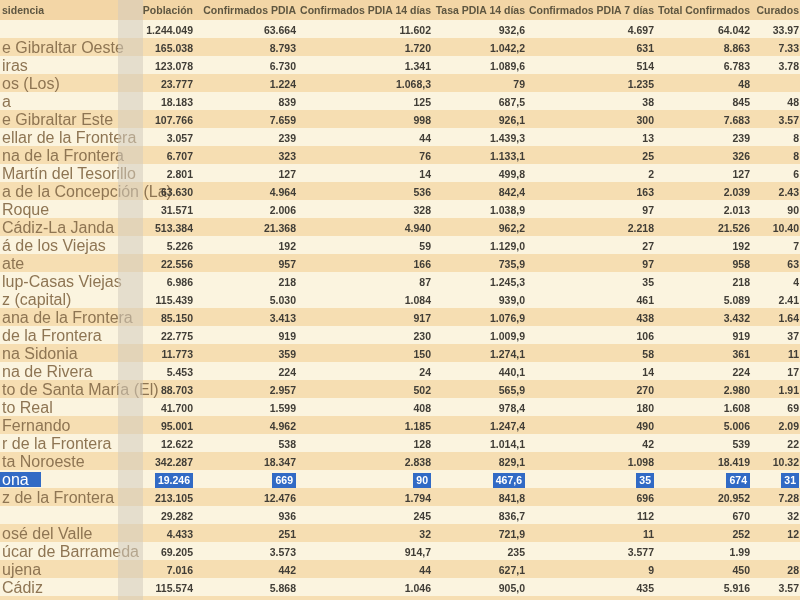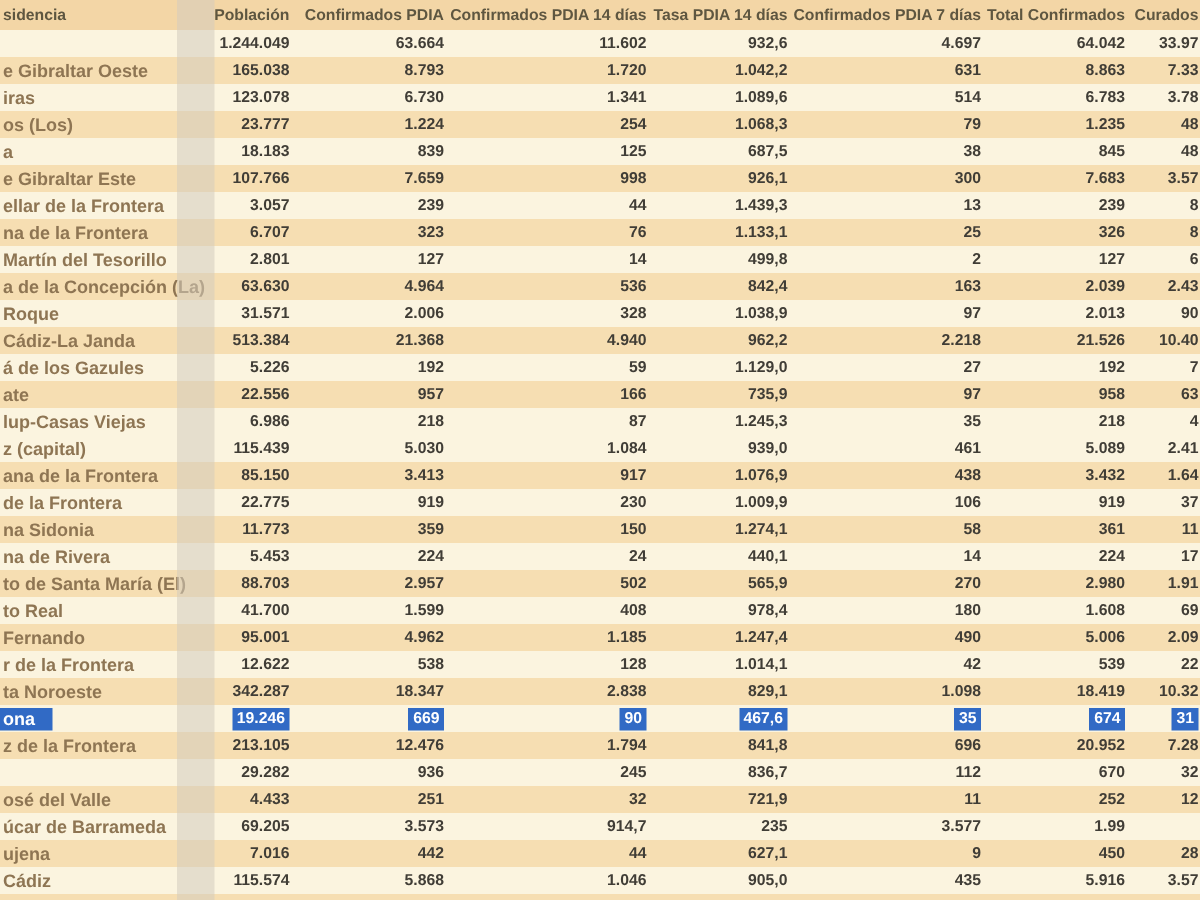--- a/index.html
+++ b/index.html
@@ -23,21 +23,21 @@
     background:#F3D6A6;
     font-weight:700;color:#5E5640;
   }
   .row{height:18px;line-height:18px;}
   .row.cream{background:#FBF4DF;}
   .row.tan{background:#F6DEB2;}
   .cell{white-space:nowrap;}
   .cell.num{text-align:right;padding-right:3px;}
   .row .cell.num{color:#403D36;font-weight:700;}
   .cell.name{padding-left:2px;overflow:visible;}
-  .row .cell.name{color:#8E7553;font-size:12px;font-weight:bold;}
+  .row .cell.name{color:#8E7553;font-size:16px;}
   .hrow .cell.name{color:#5E5640;}
   .v{display:inline-block;line-height:15px;vertical-align:middle;}
   .nv{display:inline-block;line-height:15px;vertical-align:middle;}
   .v.sel{background:#316AC5;color:#FFFFFF;padding:0 3px;}
   .nv.sel{background:#316AC5;color:#FFFFFF;padding:0 12px 0 2px;margin-left:-2px;}
   .gapband{
     position:absolute;left:118px;top:0;width:25px;height:600px;
     background:rgba(212,204,190,0.55);
     pointer-events:none;
   }
@@ -89,21 +89,20 @@
     <div class="cell num"><span class="v">1.341</span></div>
     <div class="cell num"><span class="v">1.089,6</span></div>
     <div class="cell num"><span class="v">514</span></div>
     <div class="cell num"><span class="v">6.783</span></div>
     <div class="cell num"><span class="v">3.78</span></div>
   </div>
         <div class="row tan">
     <div class="cell name"><span class="nv">os (Los)</span></div>
     <div class="cell num"><span class="v">23.777</span></div>
     <div class="cell num"><span class="v">1.224</span></div>
-    <div class="cell num"><span class="v">254</span></div>
     <div class="cell num"><span class="v">1.068,3</span></div>
     <div class="cell num"><span class="v">79</span></div>
     <div class="cell num"><span class="v">1.235</span></div>
     <div class="cell num"><span class="v">48</span></div>
   </div>
         <div class="row cream">
     <div class="cell name"><span class="nv">a</span></div>
     <div class="cell num"><span class="v">18.183</span></div>
     <div class="cell num"><span class="v">839</span></div>
     <div class="cell num"><span class="v">125</span></div>
@@ -176,21 +175,21 @@
     <div class="cell name"><span class="nv">Cádiz-La Janda</span></div>
     <div class="cell num"><span class="v">513.384</span></div>
     <div class="cell num"><span class="v">21.368</span></div>
     <div class="cell num"><span class="v">4.940</span></div>
     <div class="cell num"><span class="v">962,2</span></div>
     <div class="cell num"><span class="v">2.218</span></div>
     <div class="cell num"><span class="v">21.526</span></div>
     <div class="cell num"><span class="v">10.40</span></div>
   </div>
         <div class="row cream">
-    <div class="cell name"><span class="nv">á de los Gazules</span></div>
+    <div class="cell name"><span class="nv">á de los Viejas</span></div>
     <div class="cell num"><span class="v">5.226</span></div>
     <div class="cell num"><span class="v">192</span></div>
     <div class="cell num"><span class="v">59</span></div>
     <div class="cell num"><span class="v">1.129,0</span></div>
     <div class="cell num"><span class="v">27</span></div>
     <div class="cell num"><span class="v">192</span></div>
     <div class="cell num"><span class="v">7</span></div>
   </div>
         <div class="row tan">
     <div class="cell name"><span class="nv">ate</span></div>

